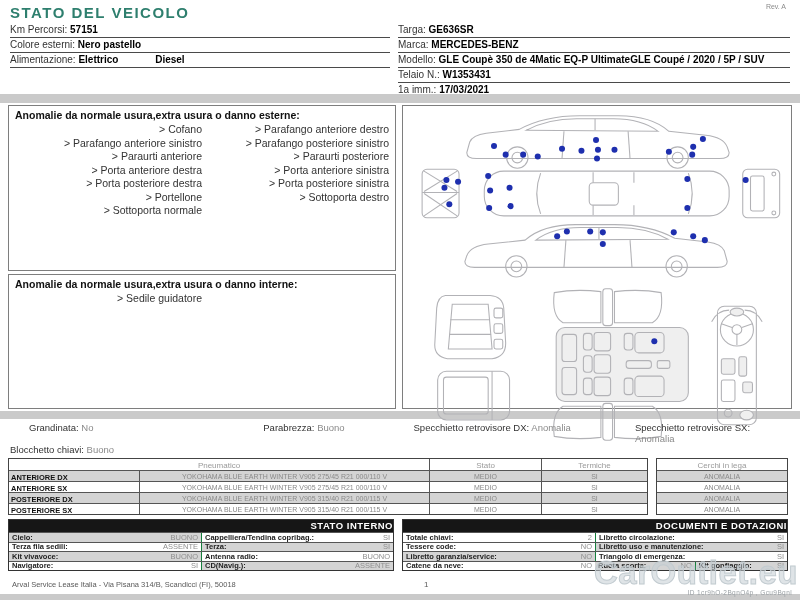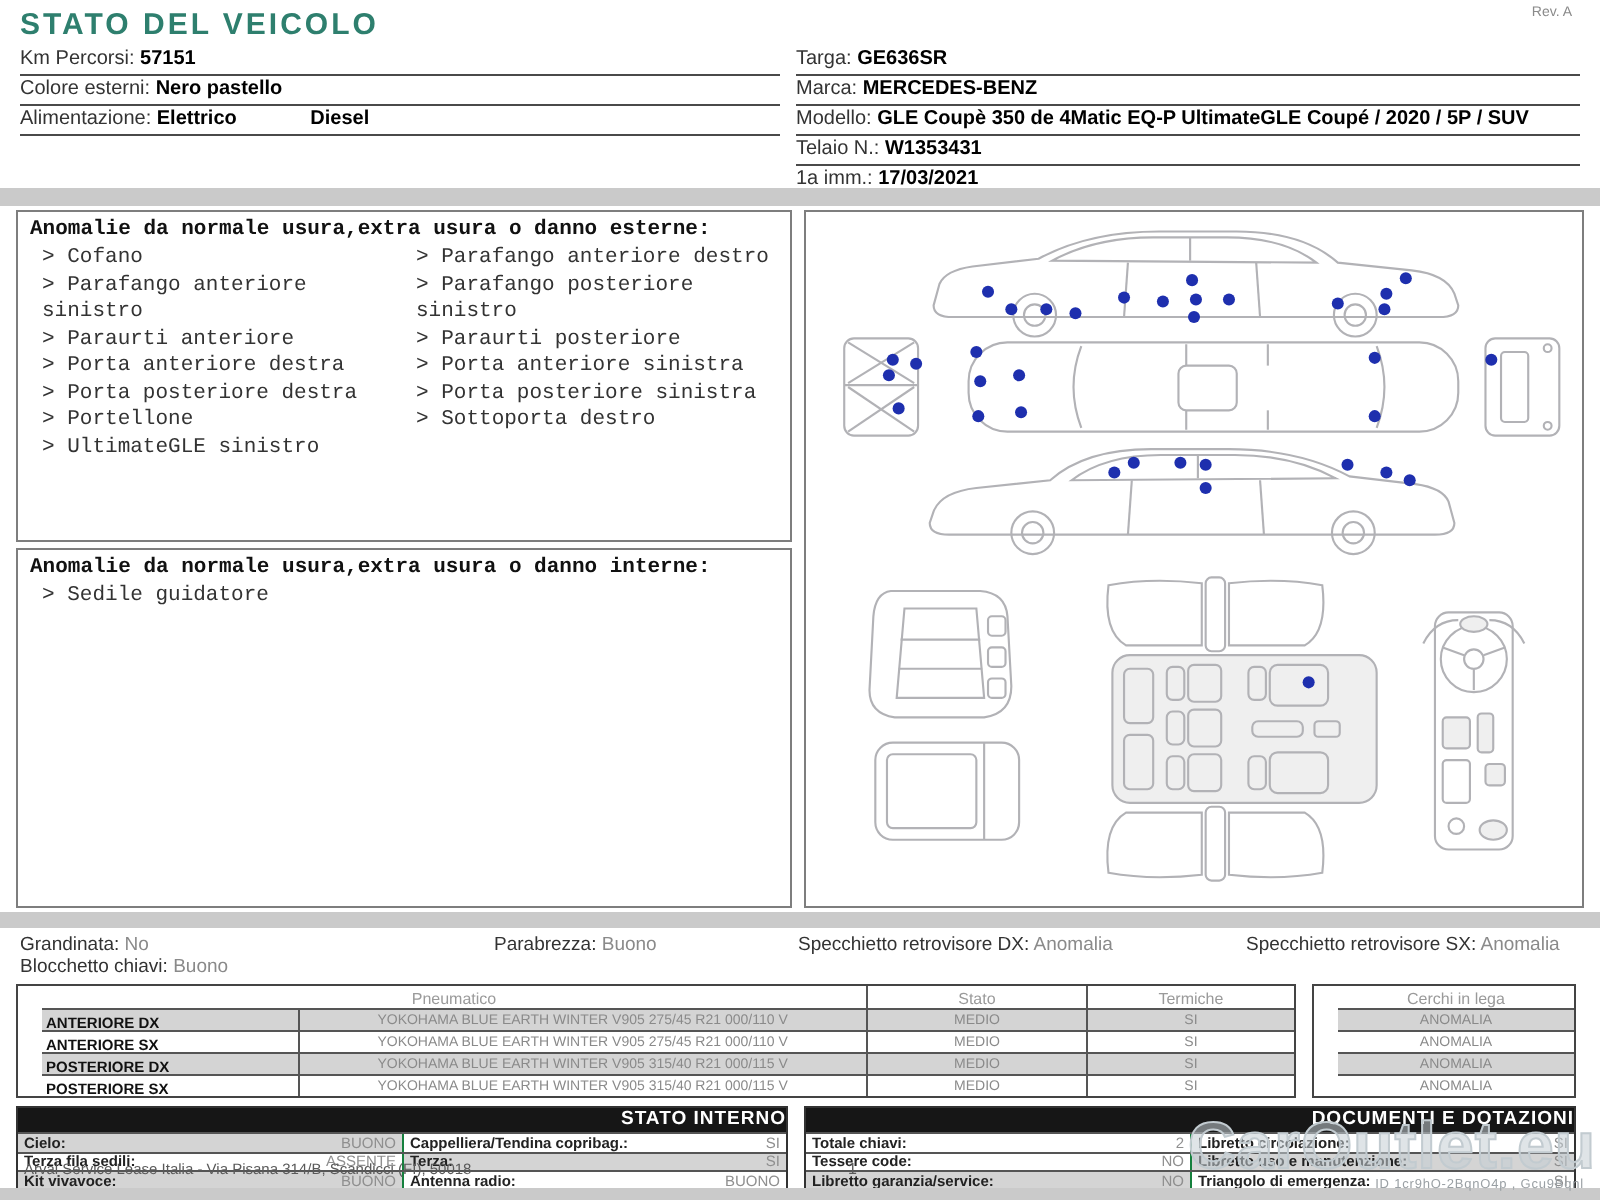--- a/index.html
+++ b/index.html
@@ -20,46 +20,46 @@
   .hcol-right { width: 392px; margin-left: auto; }
   .field { display: block; font-size: 10px; padding: 1px 0 2px 0; border-bottom: 1px solid #4a4a4a; line-height: 11px; }
   .field .lbl { color: #333; }
   .field .val { font-weight: bold; color: #000; }
   .val2 { margin-left: 34px; }
   
   .band { width: 800px; height: 9px; background: #cacaca; }
   .band2 { height: 8px; margin-top: 2px; }
   .band-bottom { position: absolute; left: 0; bottom: 0; width: 800px; height: 6px; background: #cacaca; }
   
-  .main { display: flex; gap: 6px; padding: 0 8px; margin-top: 2px; height: 349px; font-family: Liberation Mono, monospace; }
+  .main { display: flex; gap: 6px; padding: 0 8px; margin-top: 2px; height: 304px; }
   .leftcol { width: 388px; display: flex; flex-direction: column; gap: 3px; }
   .abox { border: 1px solid #7e7e7e; background: #fff; padding: 3px 6px; }
   .abox.ext { height: 166px; }
   .abox.int { flex: 1; }
   .abox-title { font-size: 10.5px; font-weight: bold; color: #111; }
-  .alist-wrap { display: flex; margin-top: 2px; }
+  .alist-wrap { display: flex; margin-top: 2px; text-align: right; }
   .alist { width: 50%; }
   .aitem { font-size: 10.5px; color: #333; line-height: 13.5px; padding-left: 6px; }
   .aitem::before { content: "> "; }
   .diagbox { flex: 1; border: 1px solid #7e7e7e; background: #fff; padding: 2px; }
   .diagbox svg { display: block; width: 100%; height: 171px; }
   .car-line { stroke: #b2b2b6; stroke-width: 1.1; fill: none; }
   .car-fill { stroke: #b2b2b6; stroke-width: 1.1; fill: #efefef; }
   
   .summary { padding: 3px 10px 0 10px; font-size: 9.5px; line-height: 11px; }
   .sline1 { display: flex; }
   .sitem .lbl { color: #333; }
   .sitem .val { color: #8a8a8a; }
-  .s1 { width: 237px; } .s2 { width: 152px; } .s3 { width: 224px; }
+  .s1 { width: 237px; margin-left: 19px; } .s2 { width: 152px; } .s3 { width: 224px; }
   
   .tyres { display: flex; margin: 3px 8px 0 8px; gap: 8px; }
   .ttable { border: 1px solid #444; }
   .ttable-main { width: 640px; }
   .ttable-cerchi { width: 132px; }
-  .trow { display: flex; border-top: 1px solid #555; margin-left: 12px; }
+  .trow { display: flex; border-top: 1px solid #555; }
   .trow:first-child { border-top: none; }
   .tcell { font-size: 7px; color: #8a8a8a; text-align: center; padding: 1.5px 2px; height: 10px; overflow: hidden; white-space: nowrap; border-left: 1px solid #555; }
   .tcell:first-child { border-left: none; }
   .thead .tcell { color: #9a9a9a; font-size: 8px; height: 11px; }
   .tc-pos { width: 130px; text-align: left; font-weight: bold; color: #111; font-size: 7.5px; }
   .tc-pne { width: 290px; }
   .tc-sta { width: 112px; }
   .tc-ter { width: 106px; }
   .tc-cer { width: 130px; }
   .thead .tc-pneh { width: 420px; }
@@ -142,21 +142,21 @@
     <div class="abox ext">
       <div class="abox-title">Anomalie da normale usura,extra usura o danno esterne:</div>
       <div class="alist-wrap">
         <div class="alist">
           <div class="aitem">Cofano</div>
           <div class="aitem">Parafango anteriore sinistro</div>
           <div class="aitem">Paraurti anteriore</div>
           <div class="aitem">Porta anteriore destra</div>
           <div class="aitem">Porta posteriore destra</div>
           <div class="aitem">Portellone</div>
-          <div class="aitem">UltimateGLE sinistro</div>
+          <div class="aitem">Sottoporta normale</div>
         </div>
         <div class="alist">
           <div class="aitem">Parafango anteriore destro</div>
           <div class="aitem">Parafango posteriore sinistro</div>
           <div class="aitem">Paraurti posteriore</div>
           <div class="aitem">Porta anteriore sinistra</div>
           <div class="aitem">Porta posteriore sinistra</div>
           <div class="aitem">Sottoporta destro</div>
         </div>
       </div>

